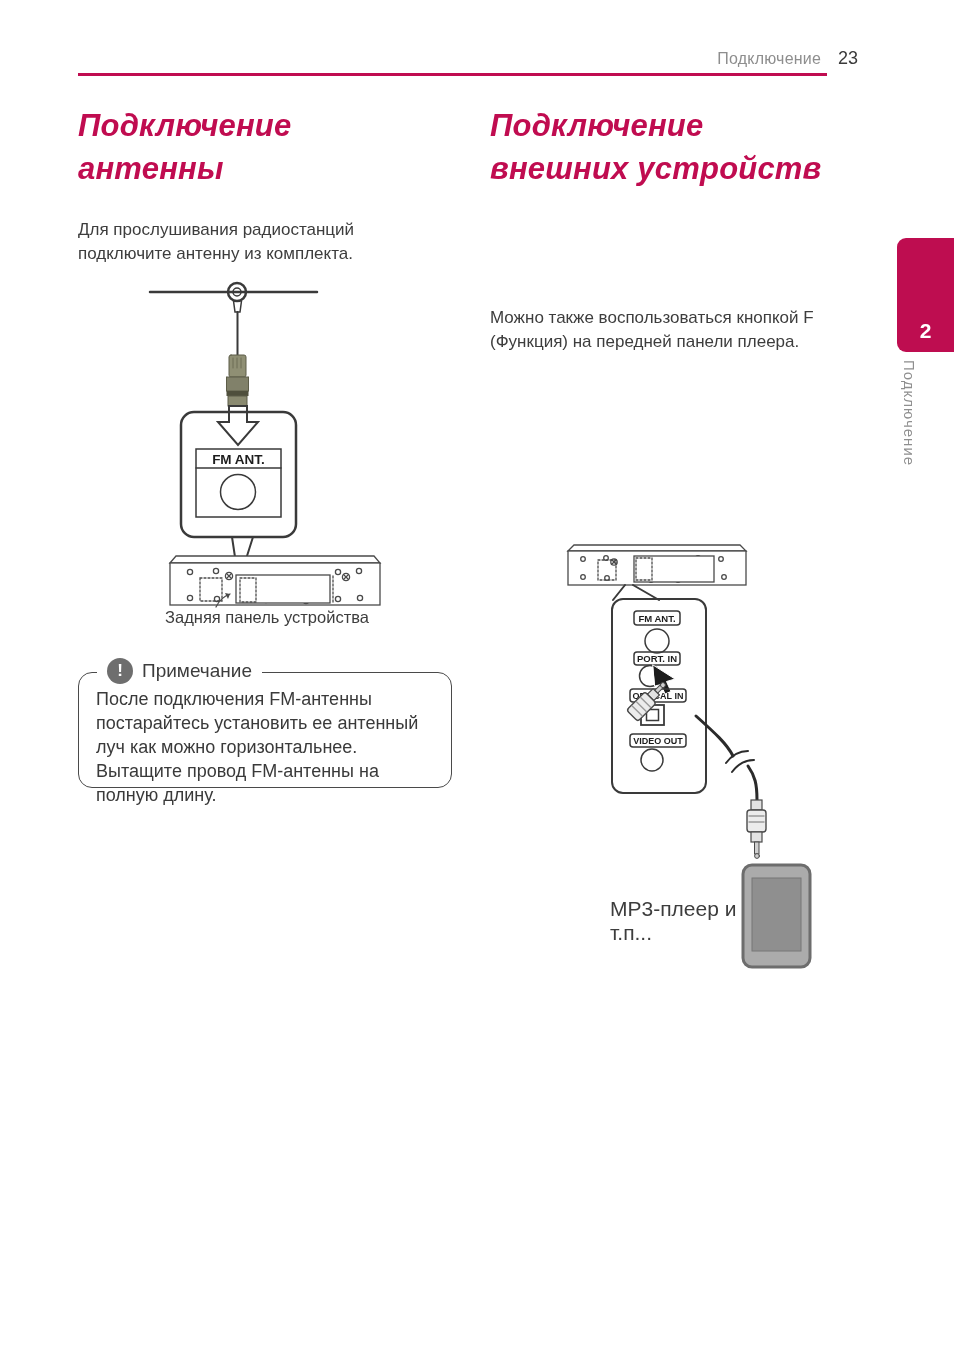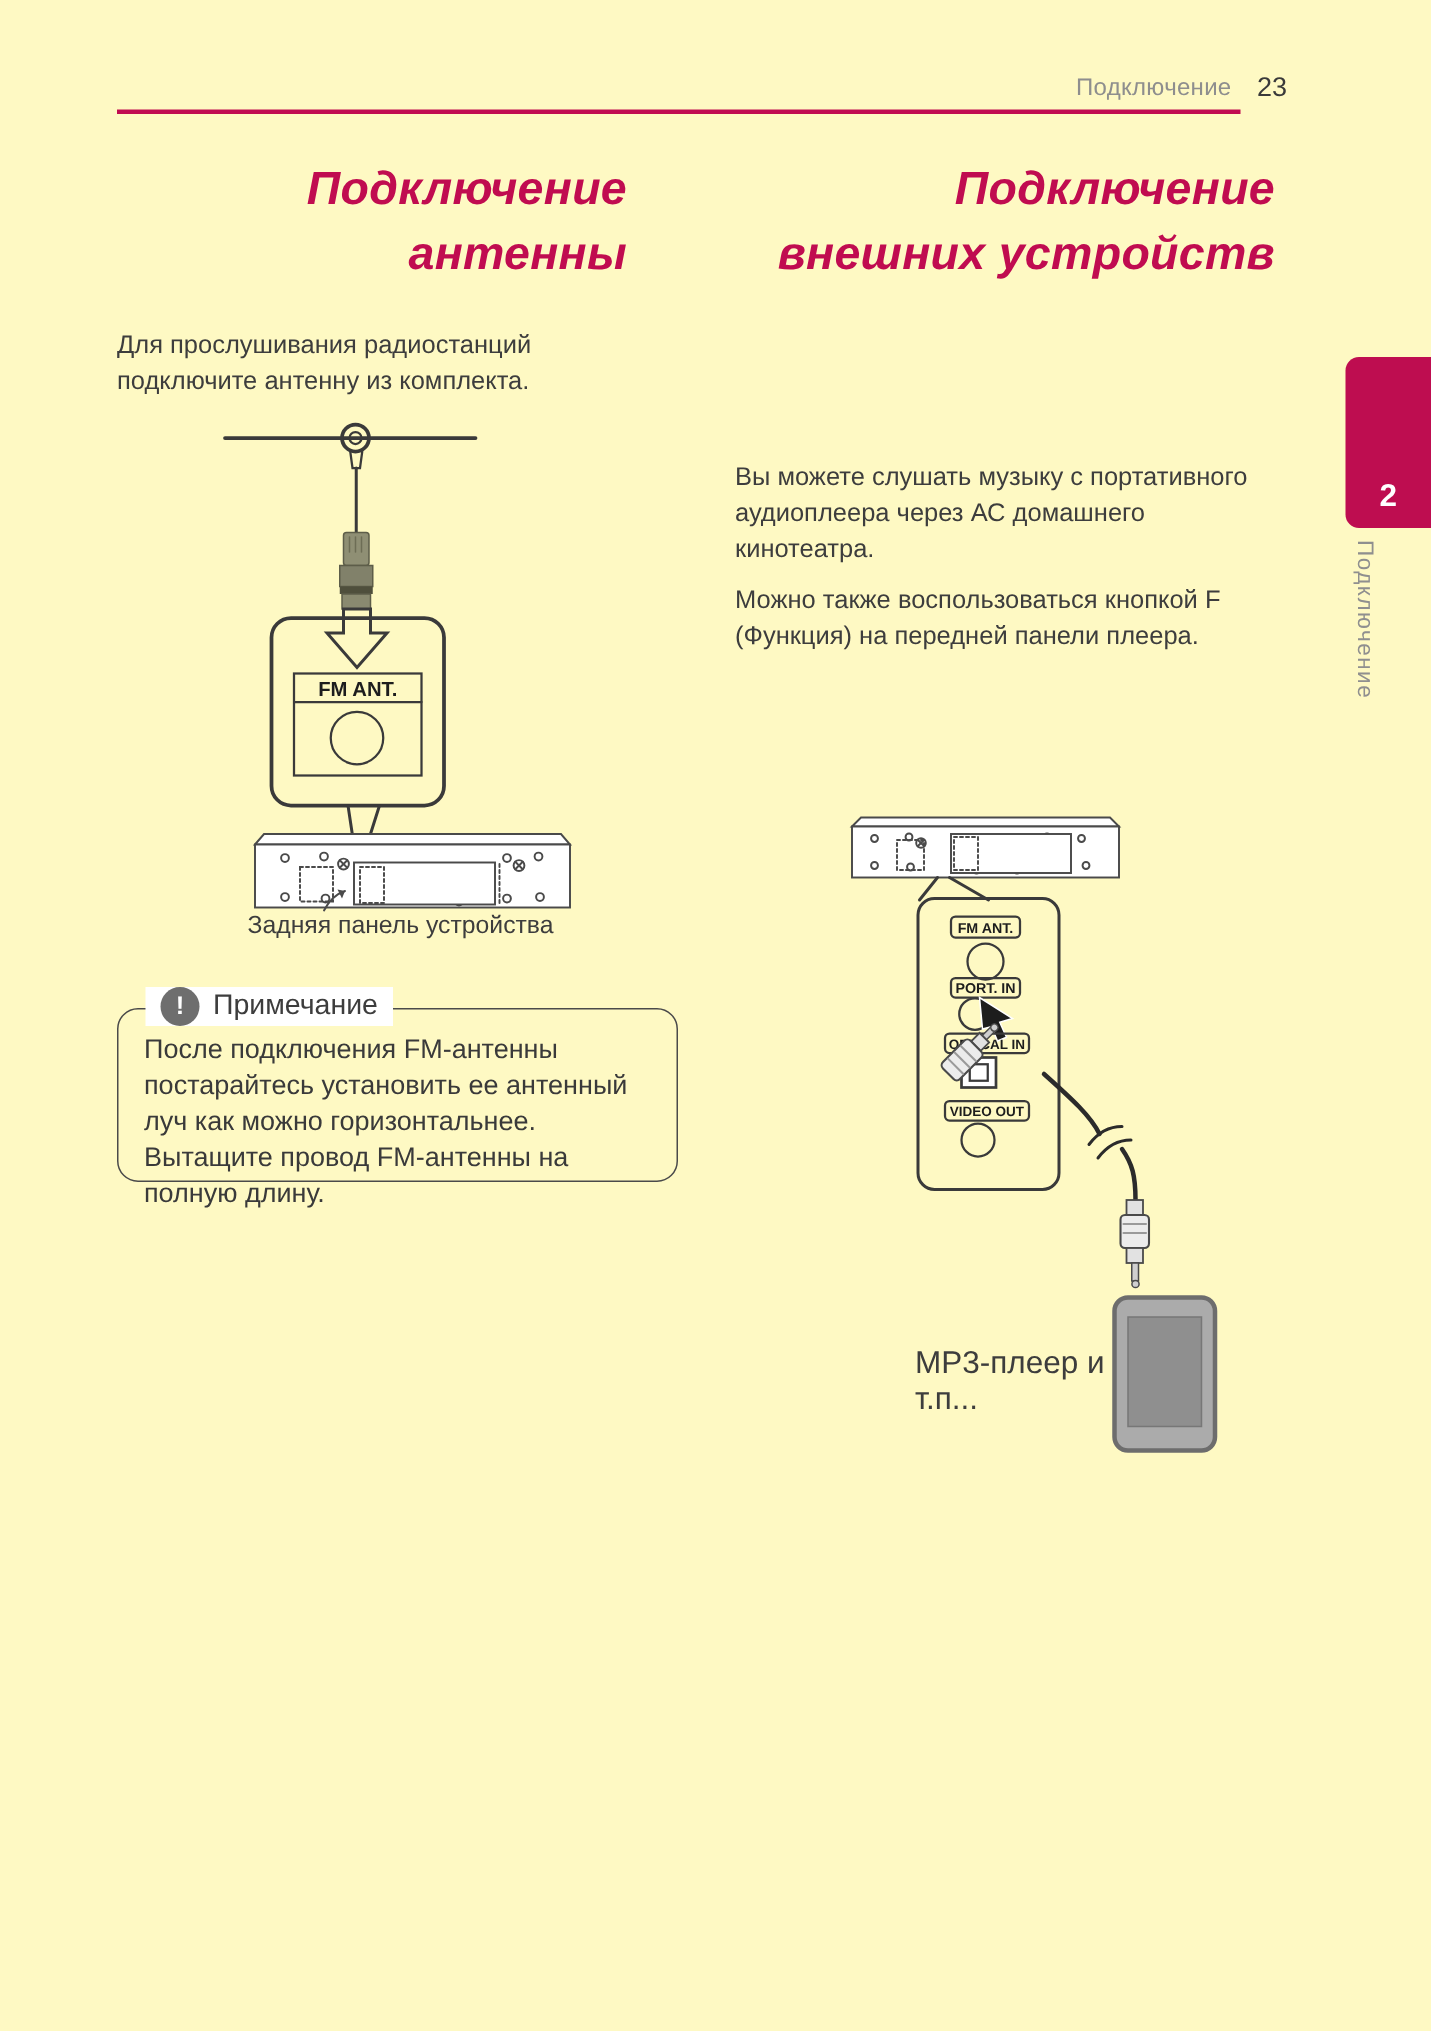--- a/index.html
+++ b/index.html
@@ -1,27 +1,27 @@
 <!DOCTYPE html>
 <html><head>
 <meta charset="utf-8">
 <style>
   html,body{margin:0;padding:0;background:#e8e8e8;}
   .page{
-    position:relative;width:954px;height:1354px;background:#fef9c3;
+    position:relative;width:954px;height:1354px;background:#ffffff;
     font-family:"Liberation Sans", sans-serif;color:#3d3d3d;overflow:hidden;
     margin:0 auto;
   }
   .abs{position:absolute;}
   
   .running-head{left:705px;top:50px;width:116px;text-align:right;font-size:16px;color:#8e8e8e;letter-spacing:.2px;}
   .page-num{left:838px;top:48px;font-size:18px;color:#3a3a3a;}
   .head-rule{left:78px;top:73px;width:749px;height:3px;background:#c00c50;}
   
-  .h1{font-style:italic;font-weight:bold;color:#c00c50;font-size:31px;line-height:43px;letter-spacing:.2px;text-align:right;}
+  .h1{font-style:italic;font-weight:bold;color:#c00c50;font-size:31px;line-height:43px;letter-spacing:.2px;}
   .h1.left-h1{left:78px;top:104px;width:340px;}
   .h1.right-h1{left:490px;top:104px;width:360px;}
   .h2{font-style:italic;font-weight:bold;color:#c00c50;font-size:24px;line-height:32px;left:490px;top:232px;width:290px;}
   
   .body-text{font-size:17px;line-height:24px;color:#3d3d3d;}
   .left-intro{left:78px;top:218px;width:372px;}
   .right-paras{left:490px;top:306px;width:368px;}
   .right-paras p{margin:0 0 10px 0;}
   
   .caption-left{left:165px;top:608px;font-size:16.5px;color:#3d3d3d;}
@@ -62,21 +62,20 @@
   <div class="abs note">
     <div class="note-legend">
       <div class="note-icon">!</div>
       <div class="note-title">Примечание</div>
     </div>
     <div class="note-body">После подключения FM-антенны постарайтесь установить ее антенный луч как можно горизонтальнее. Вытащите провод FM-антенны на полную длину.</div>
   </div>
 
   <div class="abs h1 right-h1">Подключение внешних устройств</div>
   <div class="abs body-text right-paras">
-    <p>Вы можете слушать музыку с портативного аудиоплеера через АС домашнего кинотеатра.</p>
     <p>Можно также воспользоваться кнопкой F (Функция) на передней панели плеера.</p>
   </div>
   <div class="abs caption-mp3">MP3-плеер и т.п...</div>
 
   <div class="abs side-tab">
     <span>2</span>
   </div>
   <div class="abs side-label">Подключение</div>
 
   <svg class="abs diagram-svg" width="954" height="1354" viewBox="0 0 954 1354">

